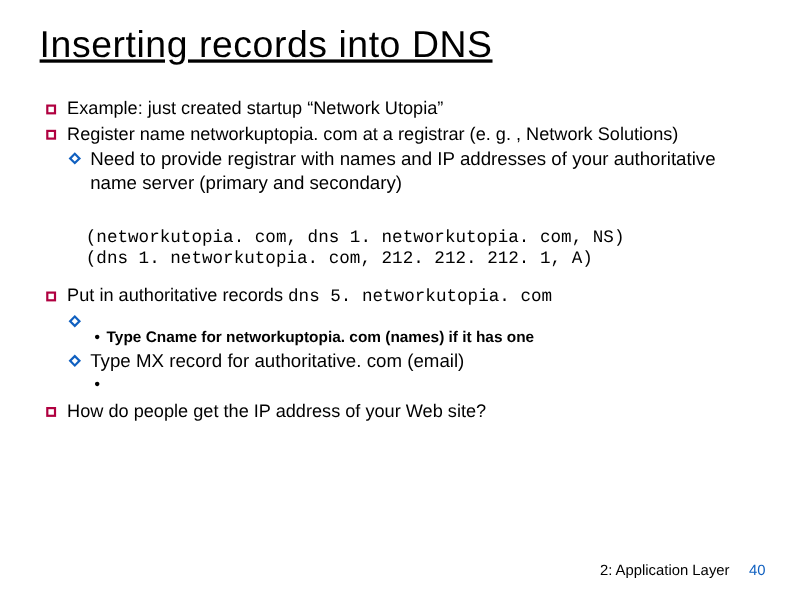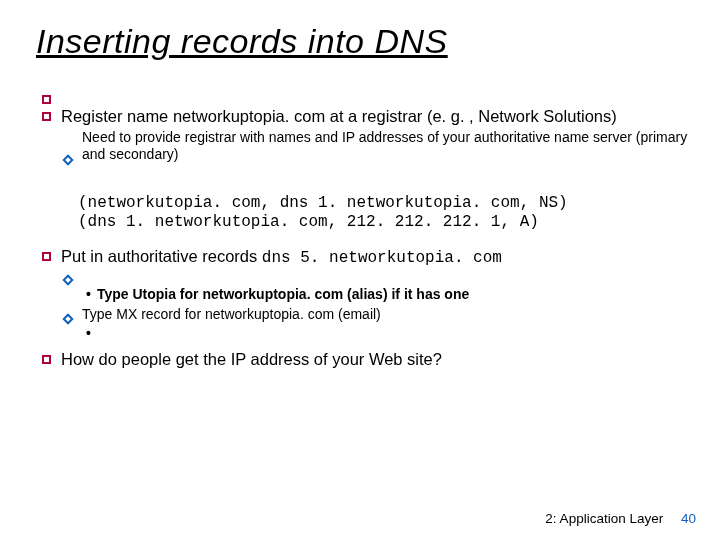--- a/index.html
+++ b/index.html
@@ -11,21 +11,20 @@
     color: #000;
     position: relative;
     padding: 22px 28px 0 28px;
   }
   .title {
     font-size: 34px;
     text-decoration: underline;
     margin-bottom: 28px;
     margin-left: 8px;
     letter-spacing: 0.5px;
-    font-style: italic;
   }
   .content {
     font-size: 16.5px;
     line-height: 1.25;
     padding-left: 14px;
   }
   .bullet-row { display: flex; align-items: flex-start; margin-bottom: 2px; }
   .sq {
     flex: 0 0 auto;
     width: 9px; height: 9px;
@@ -41,21 +40,21 @@
     margin-top: 6px;
     margin-right: 10px;
     margin-left: 22px;
   }
   .dash {
     flex: 0 0 auto;
     margin-left: 44px;
     margin-right: 6px;
     font-weight: bold;
   }
-  .sub { font-size: 14px; align-items: flex-end; }
+  .sub { font-size: 17px; }
   .sub2 { font-size: 14px; font-weight: bold; }
   .mono {
     font-family: "Courier New", monospace;
     font-size: 16px;
     margin: 30px 0 14px 36px;
     line-height: 1.2;
   }
   .inline-mono { font-family: "Courier New", monospace; font-size: 16px; }
   .footer {
     position: absolute;
@@ -68,20 +67,21 @@
 </style>
 </head>
 <body>
 
 <div class="title">Inserting records into DNS</div>
 
 <div class="content">
 
   <div class="bullet-row">
     <div class="sq"></div>
+    <div>Example: just created startup “Network Utopia”</div>
   </div>
 
   <div class="bullet-row">
     <div class="sq"></div>
     <div>Register name networkuptopia. com at a registrar (e. g. , Network Solutions)</div>
   </div>
 
   <div class="bullet-row sub">
     <div class="dia"></div>
     <div>Need to provide registrar with names and IP addresses of your authoritative name server (primary and secondary)</div>
@@ -99,26 +99,26 @@
       <span>Put in authoritative records </span><span class="inline-mono">dns 5. networkutopia. com</span>
     </div>
   </div>
 
   <div class="bullet-row sub">
     <div class="dia"></div>
   </div>
 
   <div class="bullet-row sub2">
     <div class="dash">•</div>
-    <div>Type Utopia for networkuptopia. com (alias) if it has one</div>
+    <div>Type Cname for networkuptopia. com (names) if it has one</div>
   </div>
 
   <div class="bullet-row sub">
     <div class="dia"></div>
-    <div>Type MX record for networkuptopia. com (email)</div>
+    <div>Type MX record for authoritative. com (email)</div>
   </div>
 
   <div class="bullet-row sub2">
     <div class="dash">•</div>
   </div>
 
   <div class="gap"></div>
 
   <div class="bullet-row">
     <div class="sq"></div>

